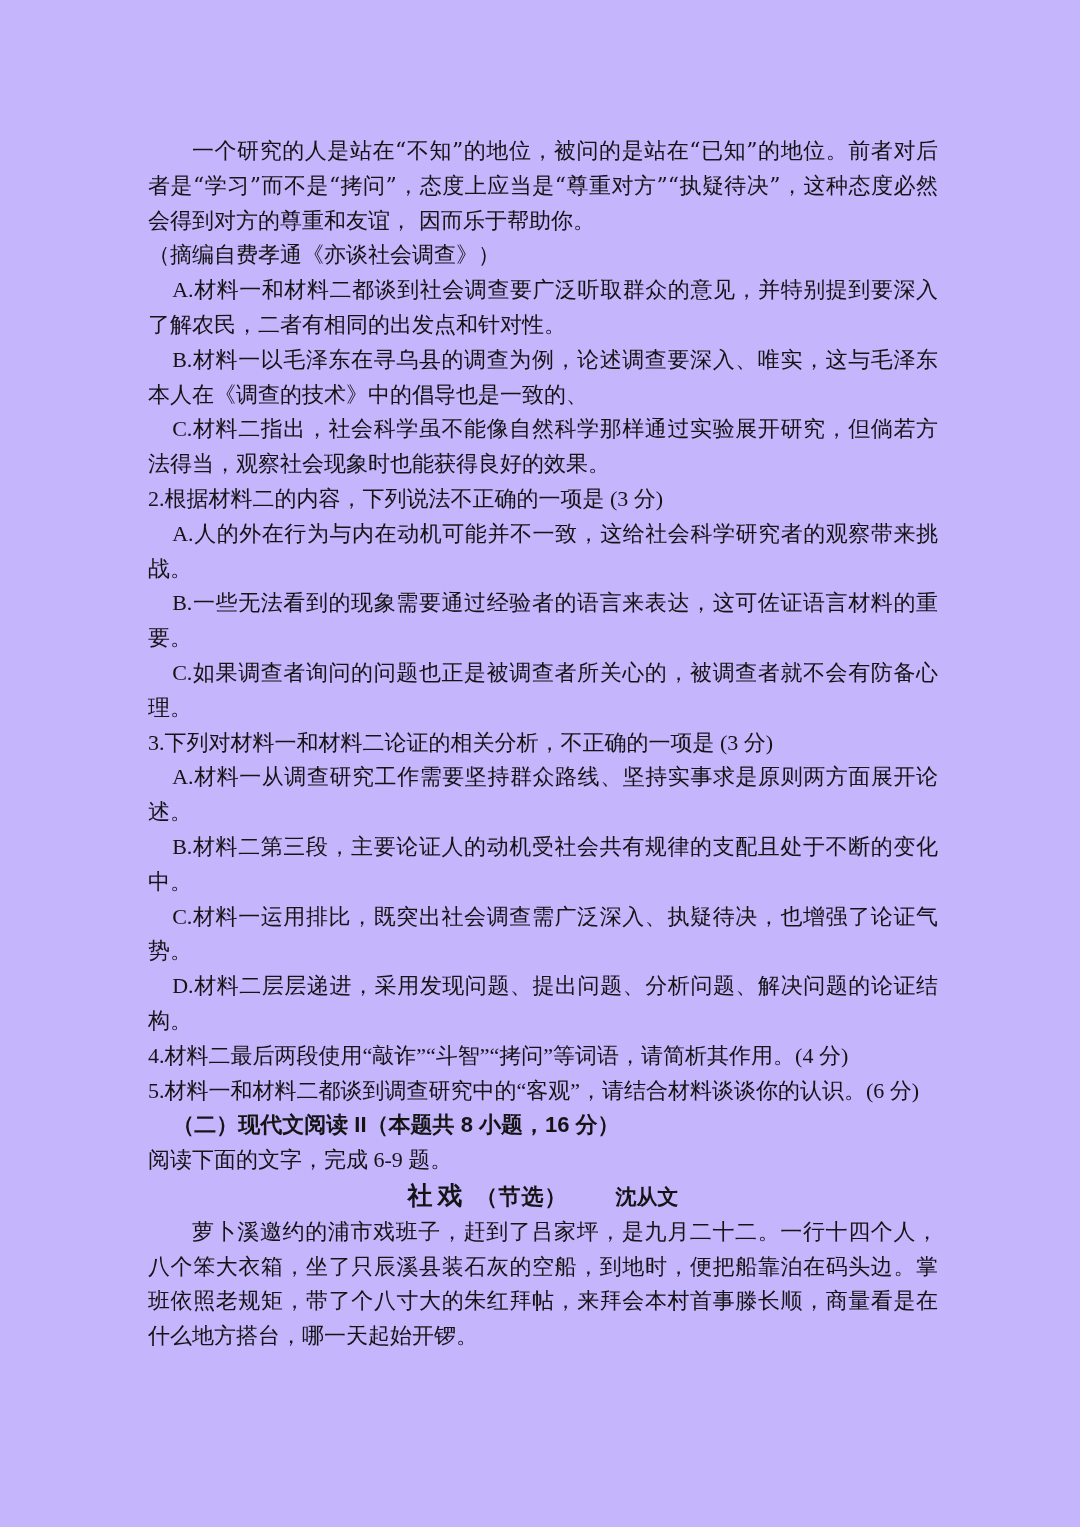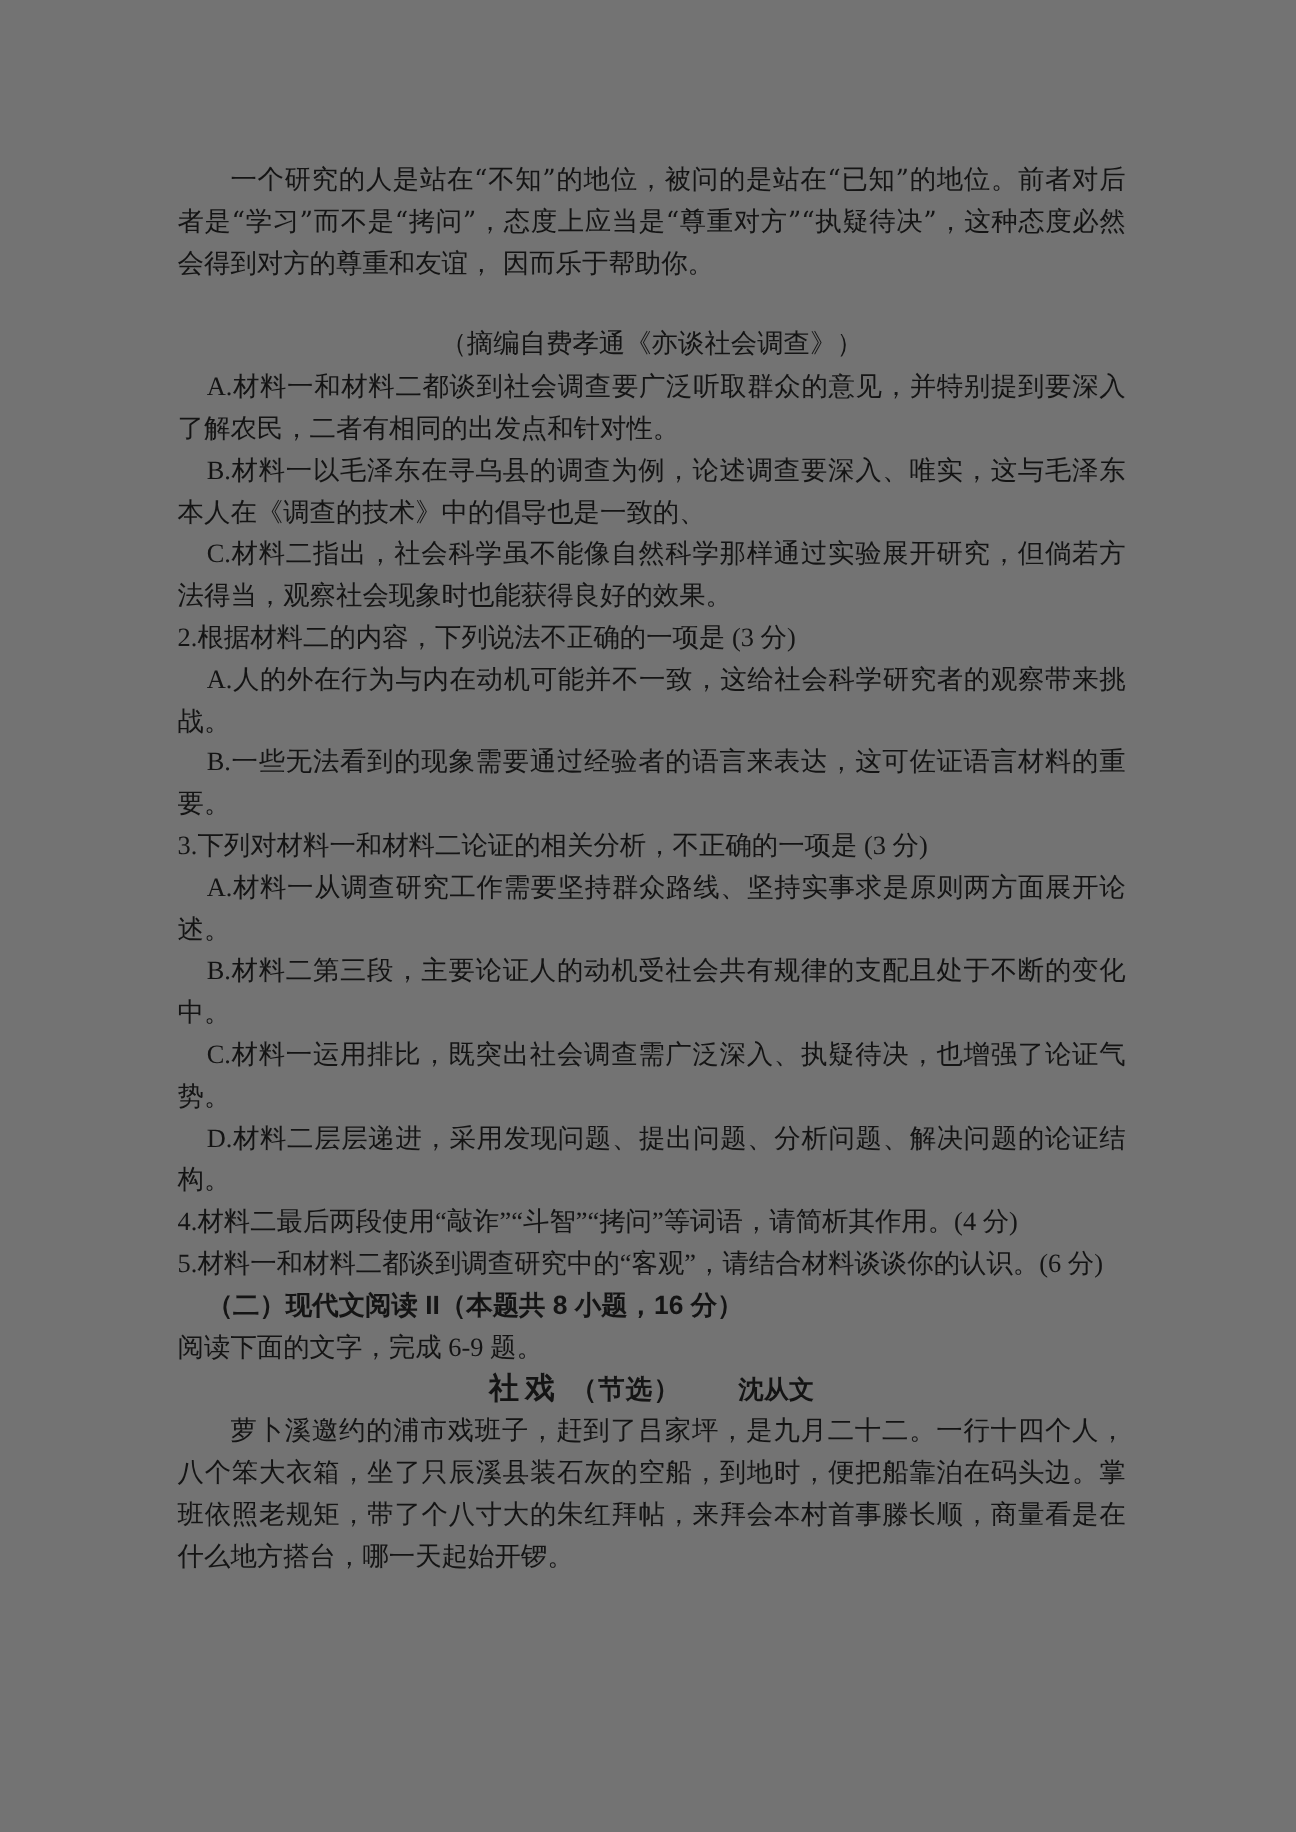--- a/index.html
+++ b/index.html
@@ -1,39 +1,39 @@
 <!DOCTYPE html>
 <html><head>
 <meta charset="utf-8">
 <style>
   * { box-sizing: border-box; }
   html, body { margin: 0; padding: 0; background: #ffffff; }
   .page {
     position: relative;
     width: 1080px;
     height: 1527px;
-    background: #737373;
+    background: #c4b5fd;
     overflow: hidden;
     color: #141414;
   }
   .content {
     position: absolute;
     left: 148px;
     top: 134px;
     width: 790px;
     font-size: 22px;
     line-height: 34.8px;
   }
   p { margin: 0; padding: 0; text-align: justify; }
   .kai  { font-family: "DejaVu Serif", serif; }
   .song { font-family: "Liberation Serif", serif; }
   .hei  { font-family: "Liberation Sans", sans-serif; font-weight: bold; }
   .ind2 { text-indent: 2em; }
   .ind1 { text-indent: 1.1em; }
-  .right { text-align: center; margin-top: 32px; }
+  .right { text-align: left; }
   .title-line { text-align: center; text-indent: 0; }
   .title-name {
     font-family: "Liberation Sans", sans-serif;
     font-weight: bold;
     letter-spacing: 5px;
     font-size: 25px;
   }
   .title-note {
     font-family: "Liberation Sans", sans-serif;
     font-weight: bold;
@@ -54,20 +54,21 @@
 <div class="page">
   <div class="content">
       <p class="kai ind2">一个研究的人是站在“不知”的地位，被问的是站在“已知”的地位。前者对后者是“学习”而不是“拷问”，态度上应当是“尊重对方”“执疑待决”，这种态度必然会得到对方的尊重和友谊， 因而乐于帮助你。</p>
       <p class="kai right">（摘编自费孝通《亦谈社会调查》）</p>
       <p class="song ind1">A.材料一和材料二都谈到社会调查要广泛听取群众的意见，并特别提到要深入了解农民，二者有相同的出发点和针对性。</p>
       <p class="song ind1">B.材料一以毛泽东在寻乌县的调查为例，论述调查要深入、唯实，这与毛泽东本人在《调查的技术》中的倡导也是一致的、</p>
       <p class="song ind1">C.材料二指出，社会科学虽不能像自然科学那样通过实验展开研究，但倘若方法得当，观察社会现象时也能获得良好的效果。</p>
       <p class="song">2.根据材料二的内容，下列说法不正确的一项是 (3 分)</p>
       <p class="song ind1">A.人的外在行为与内在动机可能并不一致，这给社会科学研究者的观察带来挑战。</p>
       <p class="song ind1">B.一些无法看到的现象需要通过经验者的语言来表达，这可佐证语言材料的重要。</p>
+      <p class="song ind1">C.如果调查者询问的问题也正是被调查者所关心的，被调查者就不会有防备心理。</p>
       <p class="song">3.下列对材料一和材料二论证的相关分析，不正确的一项是 (3 分)</p>
       <p class="song ind1">A.材料一从调查研究工作需要坚持群众路线、坚持实事求是原则两方面展开论述。</p>
       <p class="song ind1">B.材料二第三段，主要论证人的动机受社会共有规律的支配且处于不断的变化中。</p>
       <p class="song ind1">C.材料一运用排比，既突出社会调查需广泛深入、执疑待决，也增强了论证气势。</p>
       <p class="song ind1">D.材料二层层递进，采用发现问题、提出问题、分析问题、解决问题的论证结构。</p>
       <p class="song">4.材料二最后两段使用“敲诈”“斗智”“拷问”等词语，请简析其作用。(4 分)</p>
       <p class="song">5.材料一和材料二都谈到调查研究中的“客观”，请结合材料谈谈你的认识。(6 分)</p>
       <p class="hei ind1">（二）现代文阅读 II（本题共 8 小题，16 分）</p>
       <p class="song">阅读下面的文字，完成 6-9 题。</p>
       <p class="title-line"><span class="title-name">社戏</span><span class="title-note">（节选）</span><span class="title-author">沈从文</span></p>

